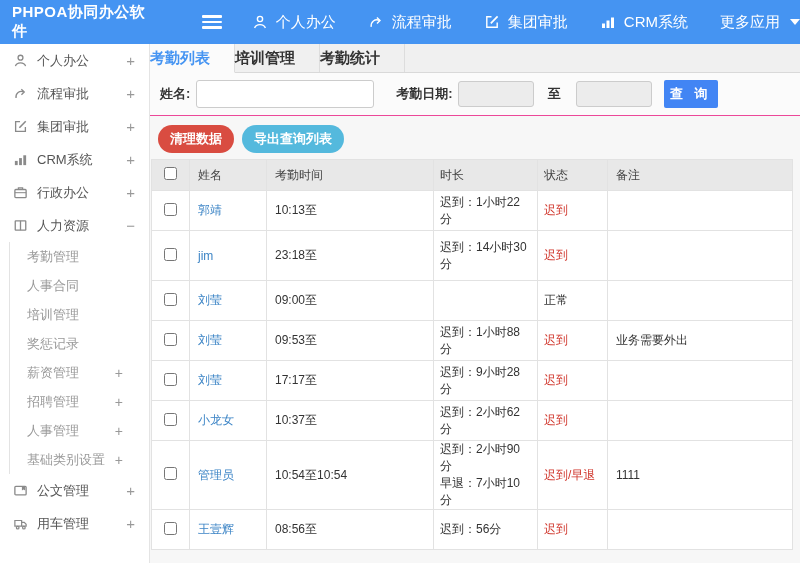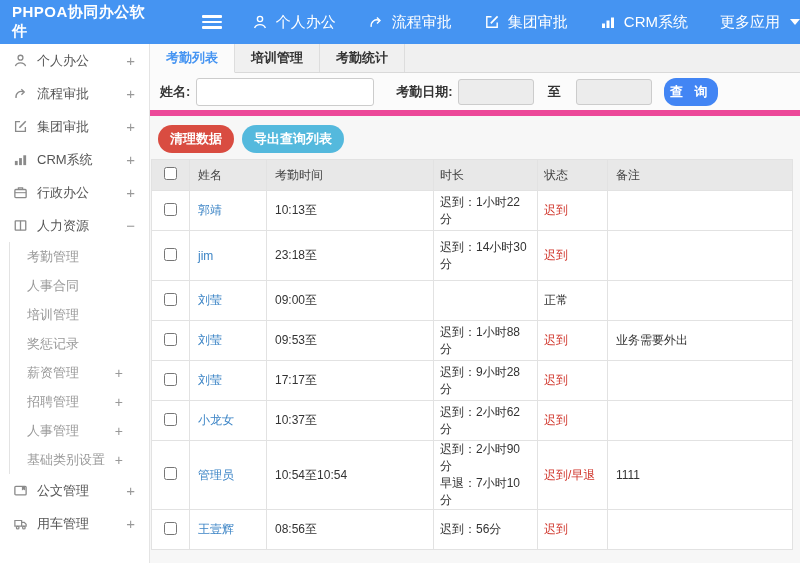--- a/index.html
+++ b/index.html
@@ -32,36 +32,36 @@
   .submenu { margin-left:9px; border-left:1px solid #e3e3e3; }
   .sub-item { height:29px; display:flex; align-items:center; padding:0 26px 0 17px;
     color:#999; font-size:13px; cursor:pointer; }
   .sub-item .lbl { flex:1; }
   .sub-item .expand { color:#999; font-size:14px; }
 
   
   .main { position:absolute; left:150px; top:44px; width:650px; height:519px; background:#f7f7f7; }
 
   .tabs { height:29px; background:#f0f0f0; border-bottom:1px solid #d9d9d9; display:flex; }
-  .tab { width:85px; text-align:center; line-height:28px; font-size:13px; font-weight:bold; color:#333;
+  .tab { width:85px; text-align:left; line-height:28px; font-size:15px; font-weight:bold; color:#333;
     border-right:1px solid #ddd; cursor:pointer; background:#f0f0f0; }
   .tab.active { background:#fbfbfb; color:#4594f2; border-bottom:1px solid #fbfbfb; height:29px; }
 
-  .filter { height:43px; background:#fbfbfb; border-bottom:6px solid #ec4899;
+  .filter { height:43px; background:#fbfbfb; border-bottom:1px solid #ec4899;
     display:flex; align-items:center; font-size:13px; color:#333; }
   .filter .flabel { font-weight:bold; }
   .lab-name { margin-left:10px; }
   .inp-name { width:178px; height:28px; margin-left:6px; border:1px solid #ccc; border-radius:3px;
     background:#fff; padding:0 8px; font-size:13px; }
   .lab-date { margin-left:22px; }
   .inp-date { width:76px; height:26px; margin-left:5px; border:1px solid #ccc; border-radius:3px;
     background:#ececec; padding:0 6px; font-size:12px; }
   .lab-to { margin:0 10px 0 14px; font-weight:bold; }
   .btn-search { margin-left:12px; width:54px; height:28px; background:#4285f4; color:#fff;
-    border:none; border-radius:12px; font-size:13px; font-weight:bold; letter-spacing:4px;
+    border:none; border-radius:2px; font-size:13px; font-weight:bold; letter-spacing:4px;
     cursor:pointer; }
 
   .actions { padding:9px 0 6px 8px; display:flex; gap:8px; }
   .btn { height:28px; border:none; border-radius:14px; color:#fff; font-size:13px; font-weight:bold;
     padding:0 12px; cursor:pointer; }
   .btn-danger { background:#d94c41; }
   .btn-info { background:#54b9dd; }
 
   .table-wrap { margin:0 8px 0 1px; }
   table { border-collapse:collapse; width:641px; background:#fff; table-layout:fixed; }

